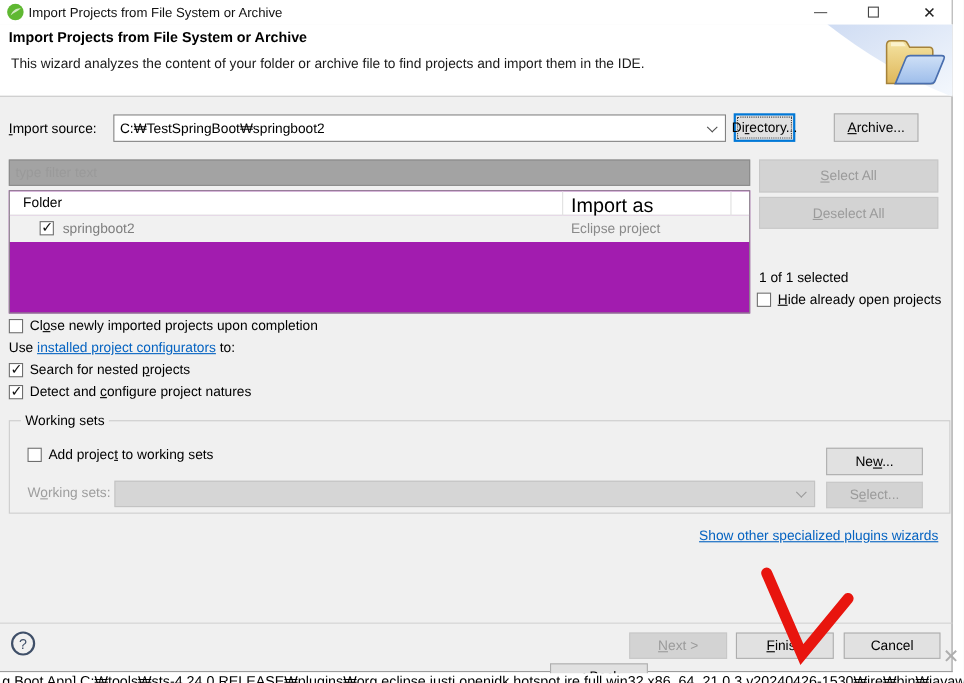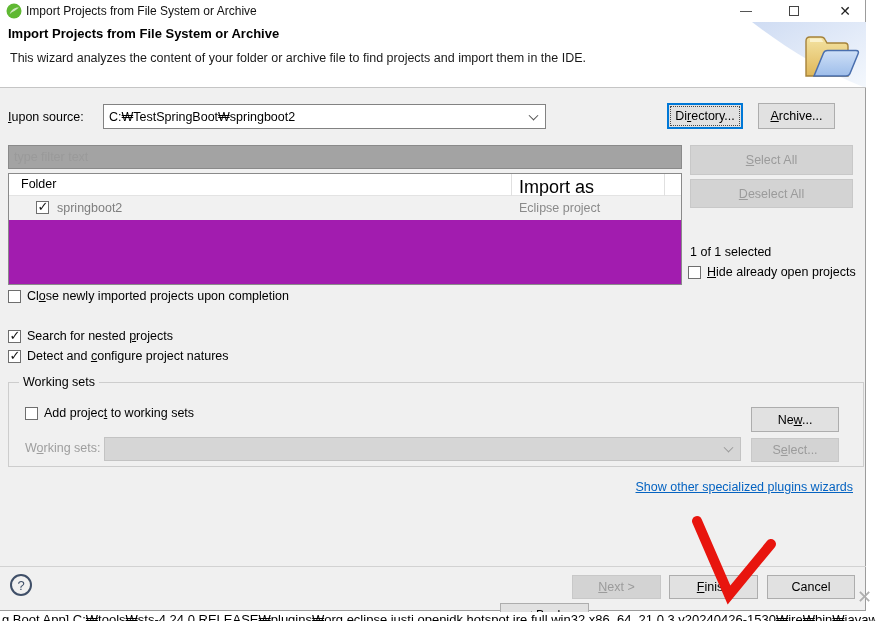--- a/index.html
+++ b/index.html
@@ -122,26 +122,26 @@
           </linearGradient>
         </defs>
         <path d="M4 47 L4 12 Q4 8 8 8 L19 8 Q22 8 23 10.5 L25 14 L43 14 Q46 14 46 17.5 L46 47 Z" fill="url(#gold)" stroke="#a5823a" stroke-width="1.4"></path>
         <path d="M8 9.5 L19 9.5 L21.5 13 L8 13 Z" fill="#fdf6d8" opacity="0.8"></path>
         <path d="M12 47 L21.5 24 Q22.5 21.5 25.5 21.5 L54 21.5 Q57.5 21.5 56 25 L48 44.5 Q47 47 44 47 Z" fill="url(#blu)" stroke="#4a6fae" stroke-width="1.5"></path>
       </svg>
       <div class="banner-title">Import Projects from File System or Archive</div>
       <div class="banner-desc">This wizard analyzes the content of your folder or archive file to find projects and import them in the IDE.</div>
     </div>
 
-    <div class="lbl" style="left:8px; top:110px;"><span></span><span class="mn">I</span><span>upon source:</span></div>
-    <div class="combo" style="left:103px; top:104px; width:443px; height:25px;">
+    <div class="lbl" style="left:8px; top:110px;"><span></span><span class="mn">I</span><span>mport source:</span></div>
+    <div class="combo" style="left:103px; top:104px; width:557px; height:25px;">
       <span>C:₩TestSpringBoot₩springboot2</span>
       <span class="chev"></span>
     </div>
-    <div class="btn focused" style="left:667px; top:103px; width:76px; height:26px;">
+    <div class="btn focused" style="left:667px; top:103px; width:56px; height:26px;">
         <span><span>Di</span><span class="mn">r</span><span>ectory...</span></span>
       </div>
     <div class="btn" style="left:758px; top:103px; width:77px; height:26px;">
         <span><span></span><span class="mn">A</span><span>rchive...</span></span>
       </div>
 
     <input class="txt-input" style="left: 8px; top: 145px; width: 674px; height: 24px;" placeholder="type filter text">
 
     <div class="table">
       <div class="thead">
@@ -166,20 +166,23 @@
     <div class="lbl" style="left:690px; top:245px;">1 of 1 selected</div>
     <div class="cbrow" style="left:688px; top:265px;">
       <span class="cb"></span>
       <span><span></span><span class="mn">H</span><span>ide already open projects</span></span>
     </div>
 
     <div class="cbrow" style="left:8px; top:289px;">
       <span class="cb"></span>
       <span><span>Cl</span><span class="mn">o</span><span>se newly imported projects upon completion</span></span>
     </div>
+    <div class="lbl" style="left:8px; top:309px;">
+      <span>Use </span><span class="link">installed project configurators</span><span> to:</span>
+    </div>
     <div class="cbrow" style="left:8px; top:329px;">
       <span class="cb checked"></span>
       <span><span>Search for nested </span><span class="mn">p</span><span>rojects</span></span>
     </div>
     <div class="cbrow" style="left:8px; top:349px;">
       <span class="cb checked"></span>
       <span><span>Detect and </span><span class="mn">c</span><span>onfigure project natures</span></span>
     </div>
 
     <div class="group">

